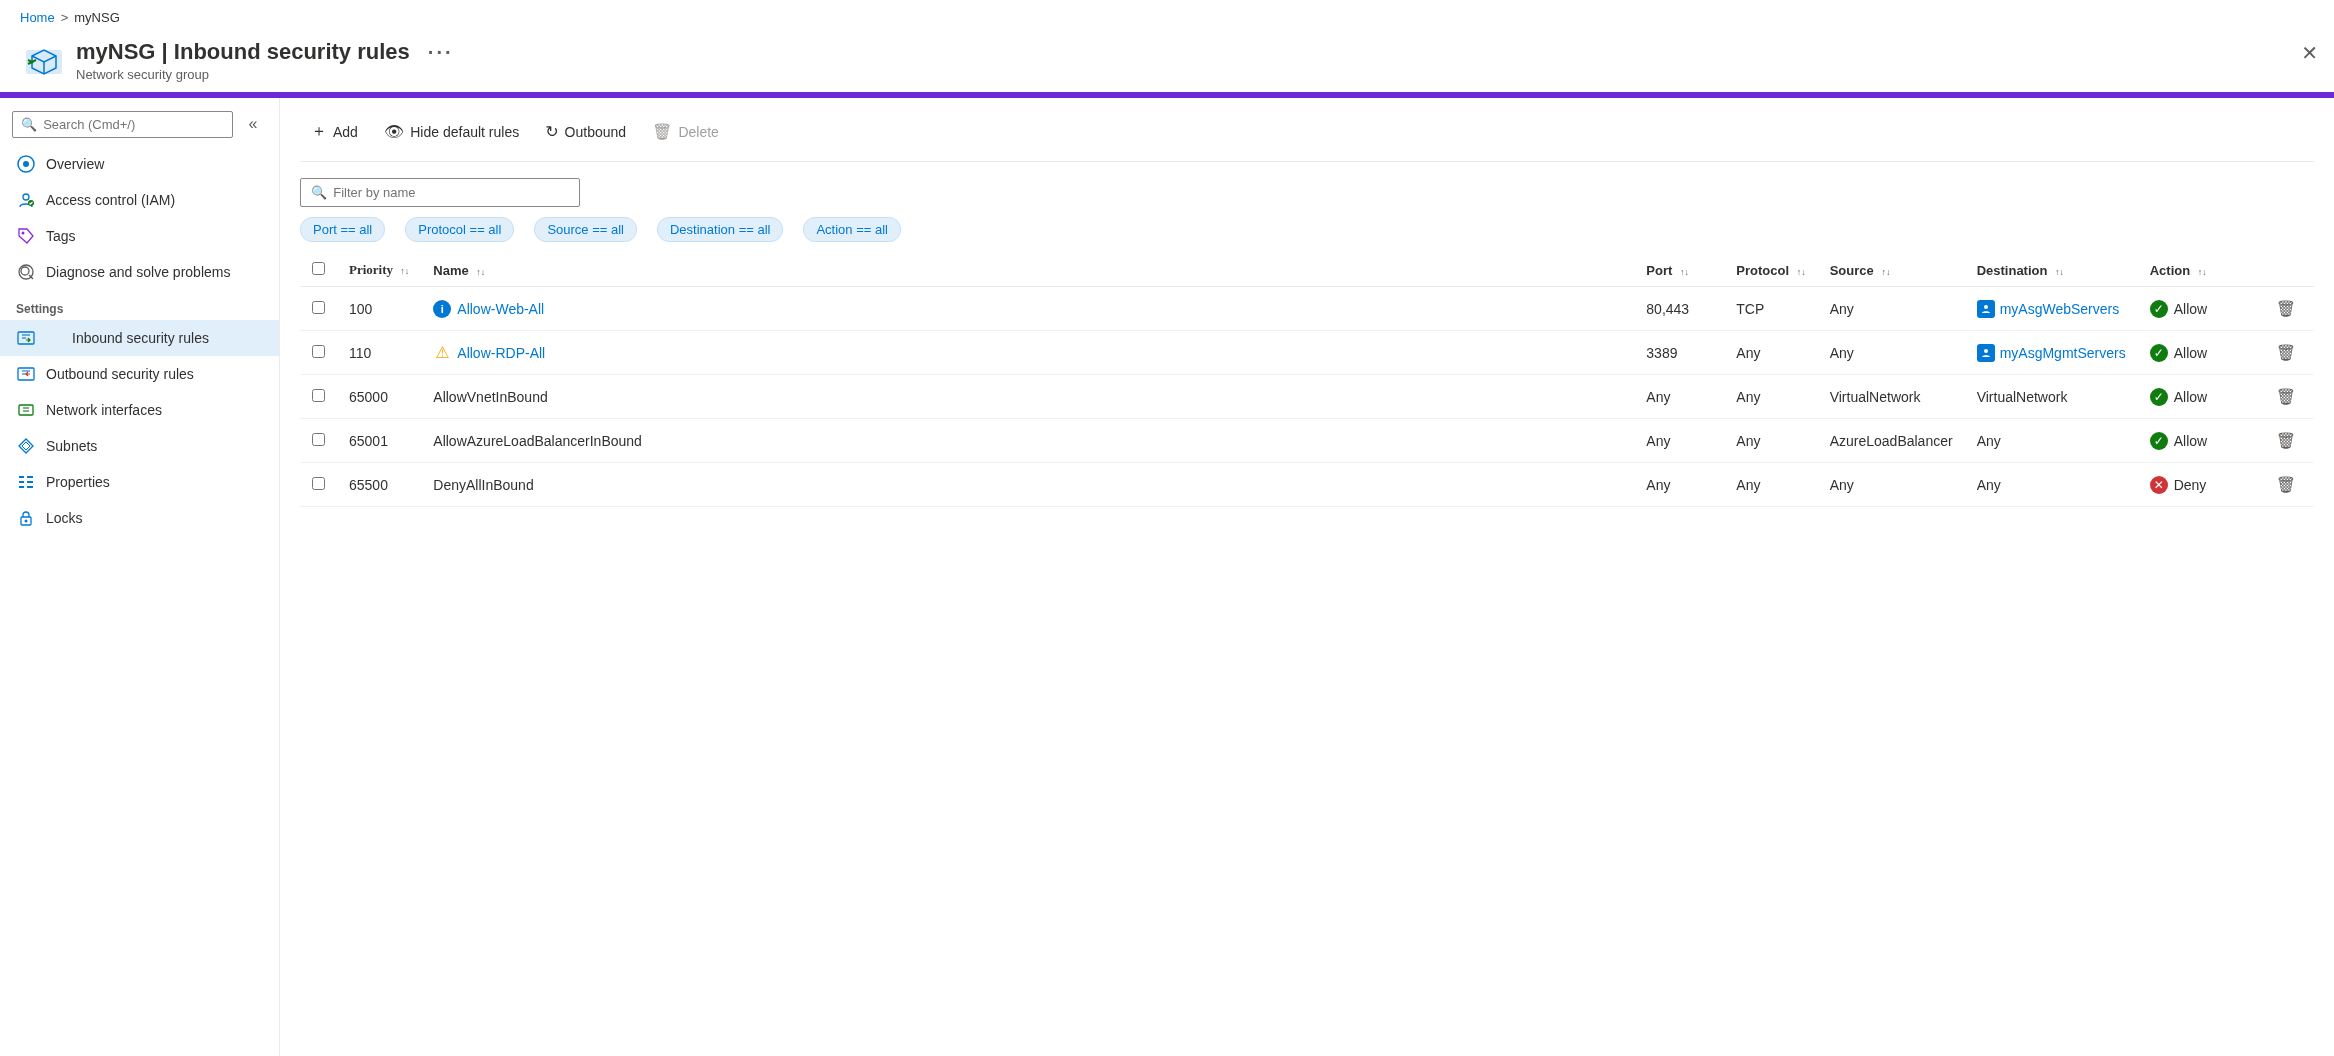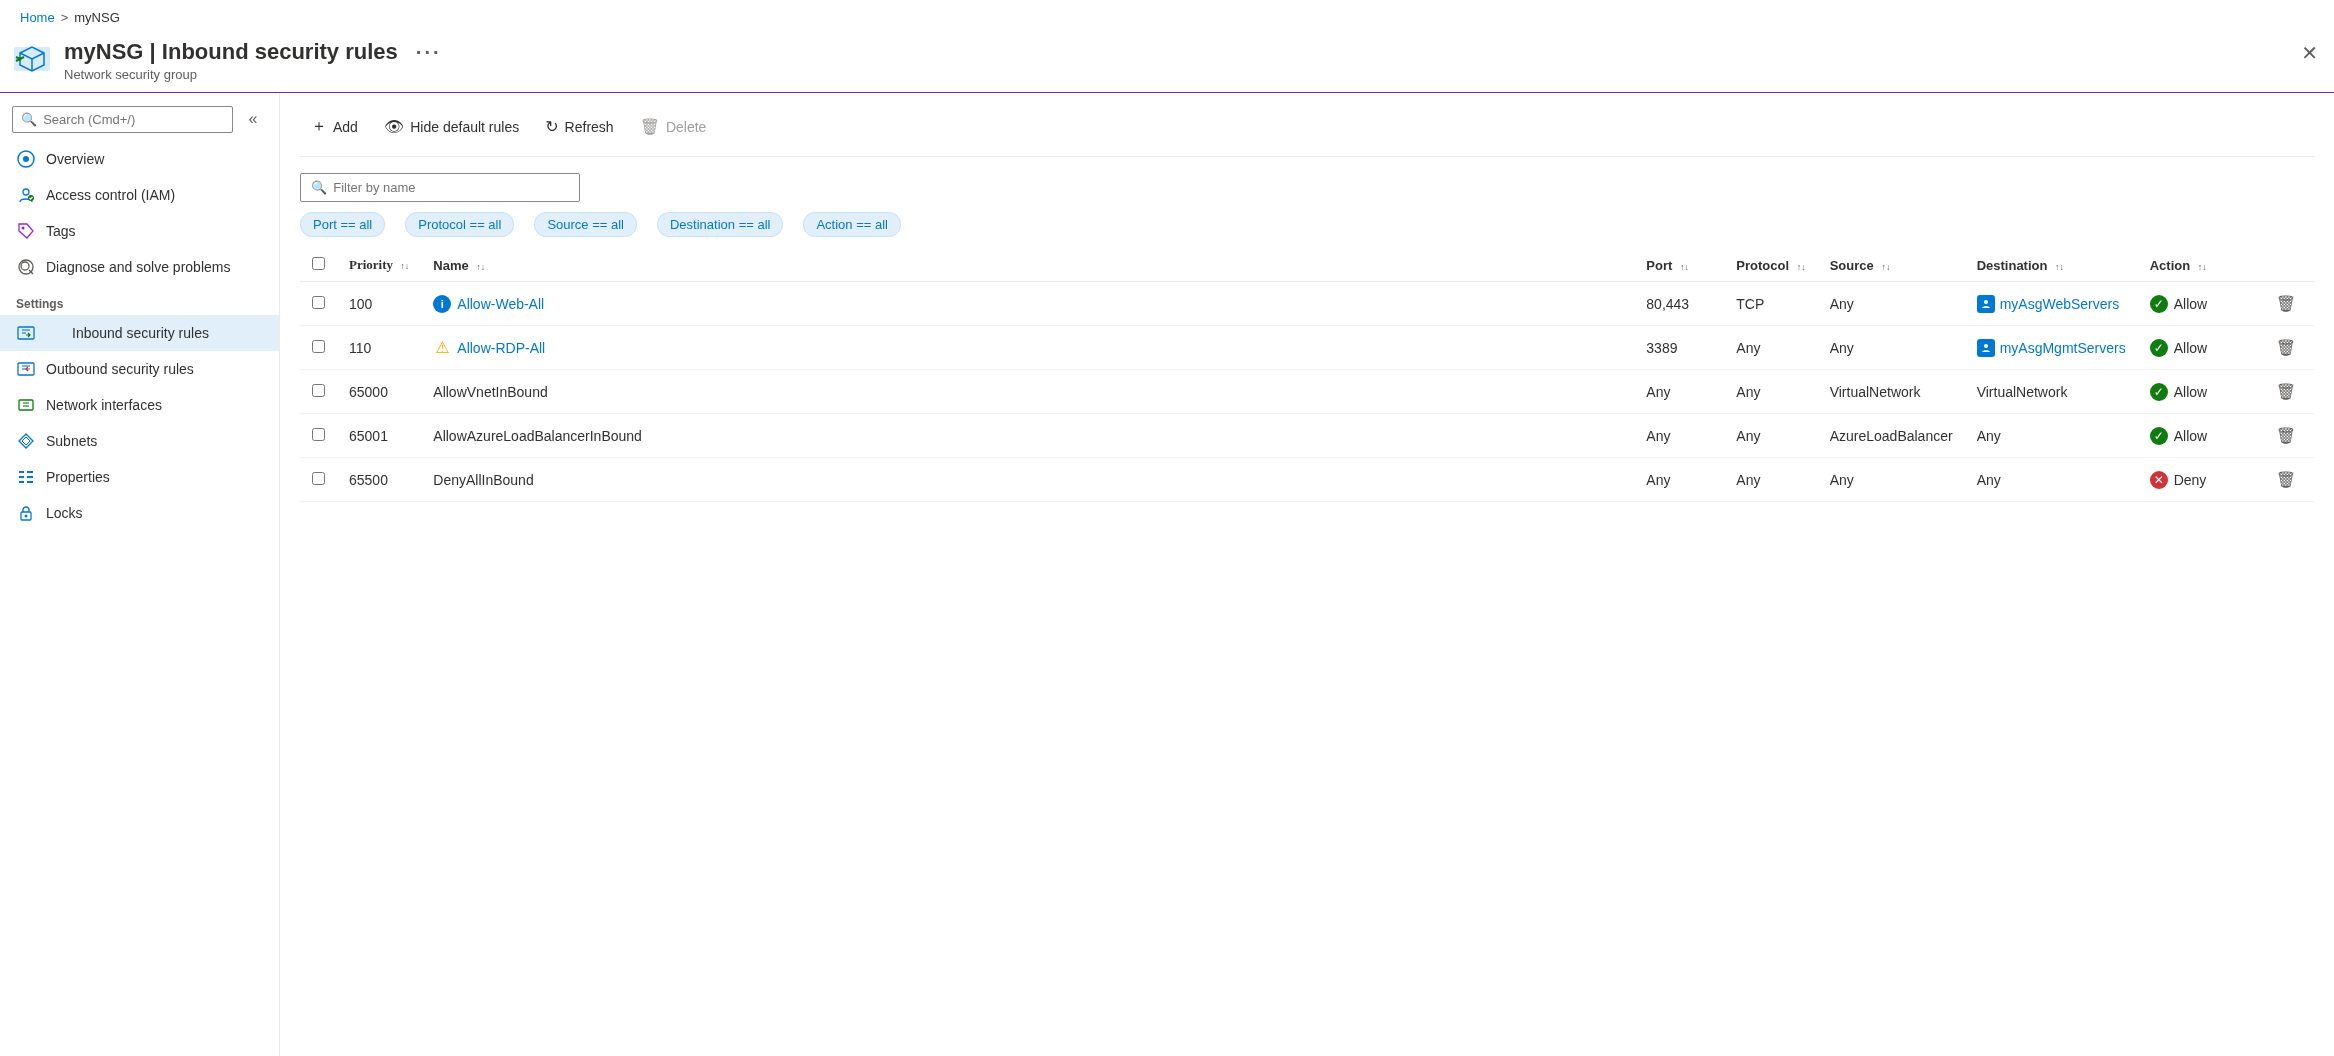--- a/index.html
+++ b/index.html
@@ -6,21 +6,21 @@
     body { font-family: 'Segoe UI', Arial, sans-serif; font-size: 14px; background: #fff; color: #323130; }
 
     .app-container { display: flex; flex-direction: column; height: 100vh; overflow: hidden; }
 
     
     .breadcrumb { padding: 10px 20px; display: flex; align-items: center; gap: 6px; font-size: 13px; }
     .breadcrumb a { color: #0078d4; text-decoration: none; }
     .breadcrumb-sep { color: #605e5c; }
 
     
-    .page-header { display: flex; align-items: flex-start; padding: 4px 20px 10px 12px; border-bottom: 1px solid #6d28d9; position: relative; }
+    .page-header { display: flex; align-items: flex-end; padding: 4px 20px 10px 24px; border-bottom: 6px solid #6d28d9; position: relative; }
     .header-icon { width: 40px; height: 40px; margin-right: 12px; flex-shrink: 0; }
     .header-icon svg { width: 40px; height: 40px; }
     .header-text h1 { font-size: 22px; font-weight: 600; color: #323130; display: flex; align-items: center; gap: 10px; }
     .header-text .subtitle { font-size: 13px; color: #605e5c; margin-top: 2px; }
     .header-ellipsis { font-size: 20px; color: #605e5c; cursor: pointer; margin-left: 8px; letter-spacing: 2px; }
     .close-btn { position: absolute; right: 16px; top: 8px; font-size: 20px; color: #605e5c; cursor: pointer; background: none; border: none; line-height: 1; }
 
     
     .main-layout { display: flex; flex: 1; overflow: hidden; }
 
@@ -252,21 +252,21 @@
         <button class="toolbar-btn">
           <span class="btn-icon">＋</span>
           <span>Add</span>
         </button>
         <button class="toolbar-btn">
           <span class="btn-icon">👁</span>
           <span>Hide default rules</span>
         </button>
         <button class="toolbar-btn">
           <span class="btn-icon">↻</span>
-          <span>Refresh</span>
+          <span>Outbound</span>
         </button>
         <button class="toolbar-btn disabled">
           <span class="btn-icon">🗑</span>
           <span>Delete</span>
         </button>
       </div>
 
       <div class="filter-area">
         <div class="filter-name-input">
           <span style="color:#605e5c; font-size:13px;">🔍</span>

